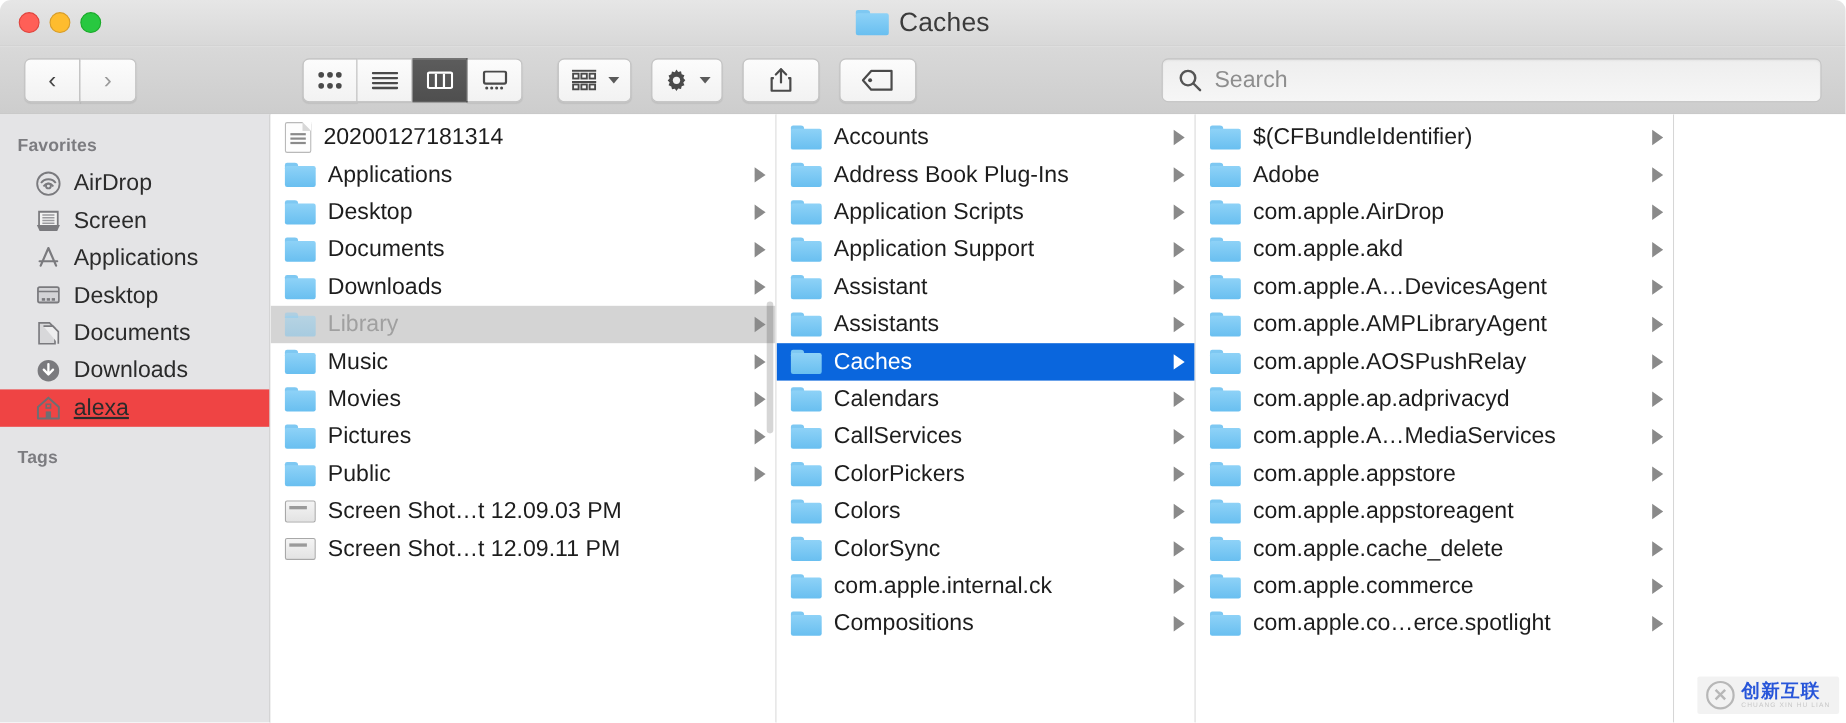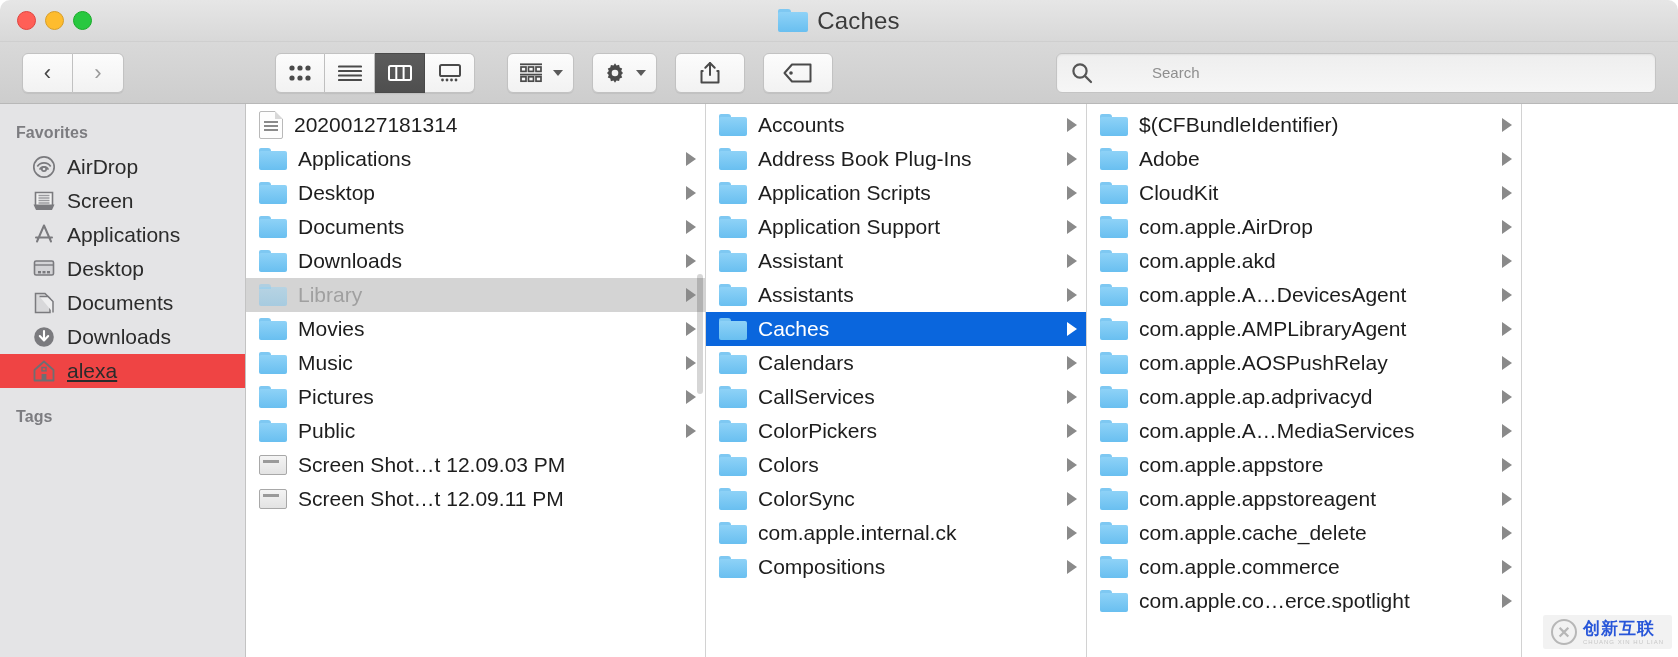--- a/index.html
+++ b/index.html
@@ -114,21 +114,21 @@
   .search {
     margin-left: auto;
     height: 40px; width: 600px;
     background: linear-gradient(180deg,#eeeeee 0%,#f6f6f6 100%);
     border: 1px solid #c4c4c4;
     border-radius: 6px;
     display: flex; align-items: center;
     padding: 0 14px; gap: 11px;
     box-shadow: inset 0 1px 2px rgba(0,0,0,0.06);
   }
-  .search-ph { font-size: 15px; color: #8e8e8e; margin-left: 48px; }
+  .search-ph { font-size: 21px; color: #8e8e8e; }
 
   
   .content { display: flex; height: 553px; }
 
   
   .sidebar {
     width: 246px; flex: none;
     background: #e4e4e6;
     border-right: 1px solid #c3c3c3;
     padding-top: 14px;
@@ -499,29 +499,29 @@
               <span class="body"></span>
             </span>
           <span class="name">Library</span>
           <span class="arrow"></span>
         </div>
         <div class="row">
           <span class="folder ficon" style="width:28px;height:22px;">
               <span class="tab"></span>
               <span class="body"></span>
             </span>
+          <span class="name">Music</span>
+          <span class="arrow"></span>
+        </div>
+        <div class="row">
+          <span class="folder ficon" style="width:28px;height:22px;">
+              <span class="tab"></span>
+              <span class="body"></span>
+            </span>
           <span class="name">Movies</span>
-          <span class="arrow"></span>
-        </div>
-        <div class="row">
-          <span class="folder ficon" style="width:28px;height:22px;">
-              <span class="tab"></span>
-              <span class="body"></span>
-            </span>
-          <span class="name">Music</span>
           <span class="arrow"></span>
         </div>
         <div class="row">
           <span class="folder ficon" style="width:28px;height:22px;">
               <span class="tab"></span>
               <span class="body"></span>
             </span>
           <span class="name">Pictures</span>
           <span class="arrow"></span>
         </div>
@@ -669,28 +669,20 @@
             </span>
           <span class="name">$(CFBundleIdentifier)</span>
           <span class="arrow"></span>
         </div>
         <div class="row">
           <span class="folder ficon" style="width:28px;height:22px;">
               <span class="tab"></span>
               <span class="body"></span>
             </span>
           <span class="name">Adobe</span>
-          <span class="arrow"></span>
-        </div>
-        <div class="row">
-          <span class="folder ficon" style="width:28px;height:22px;">
-              <span class="tab"></span>
-              <span class="body"></span>
-            </span>
-          <span class="name">CloudKit</span>
           <span class="arrow"></span>
         </div>
         <div class="row">
           <span class="folder ficon" style="width:28px;height:22px;">
               <span class="tab"></span>
               <span class="body"></span>
             </span>
           <span class="name">com.apple.AirDrop</span>
           <span class="arrow"></span>
         </div>

